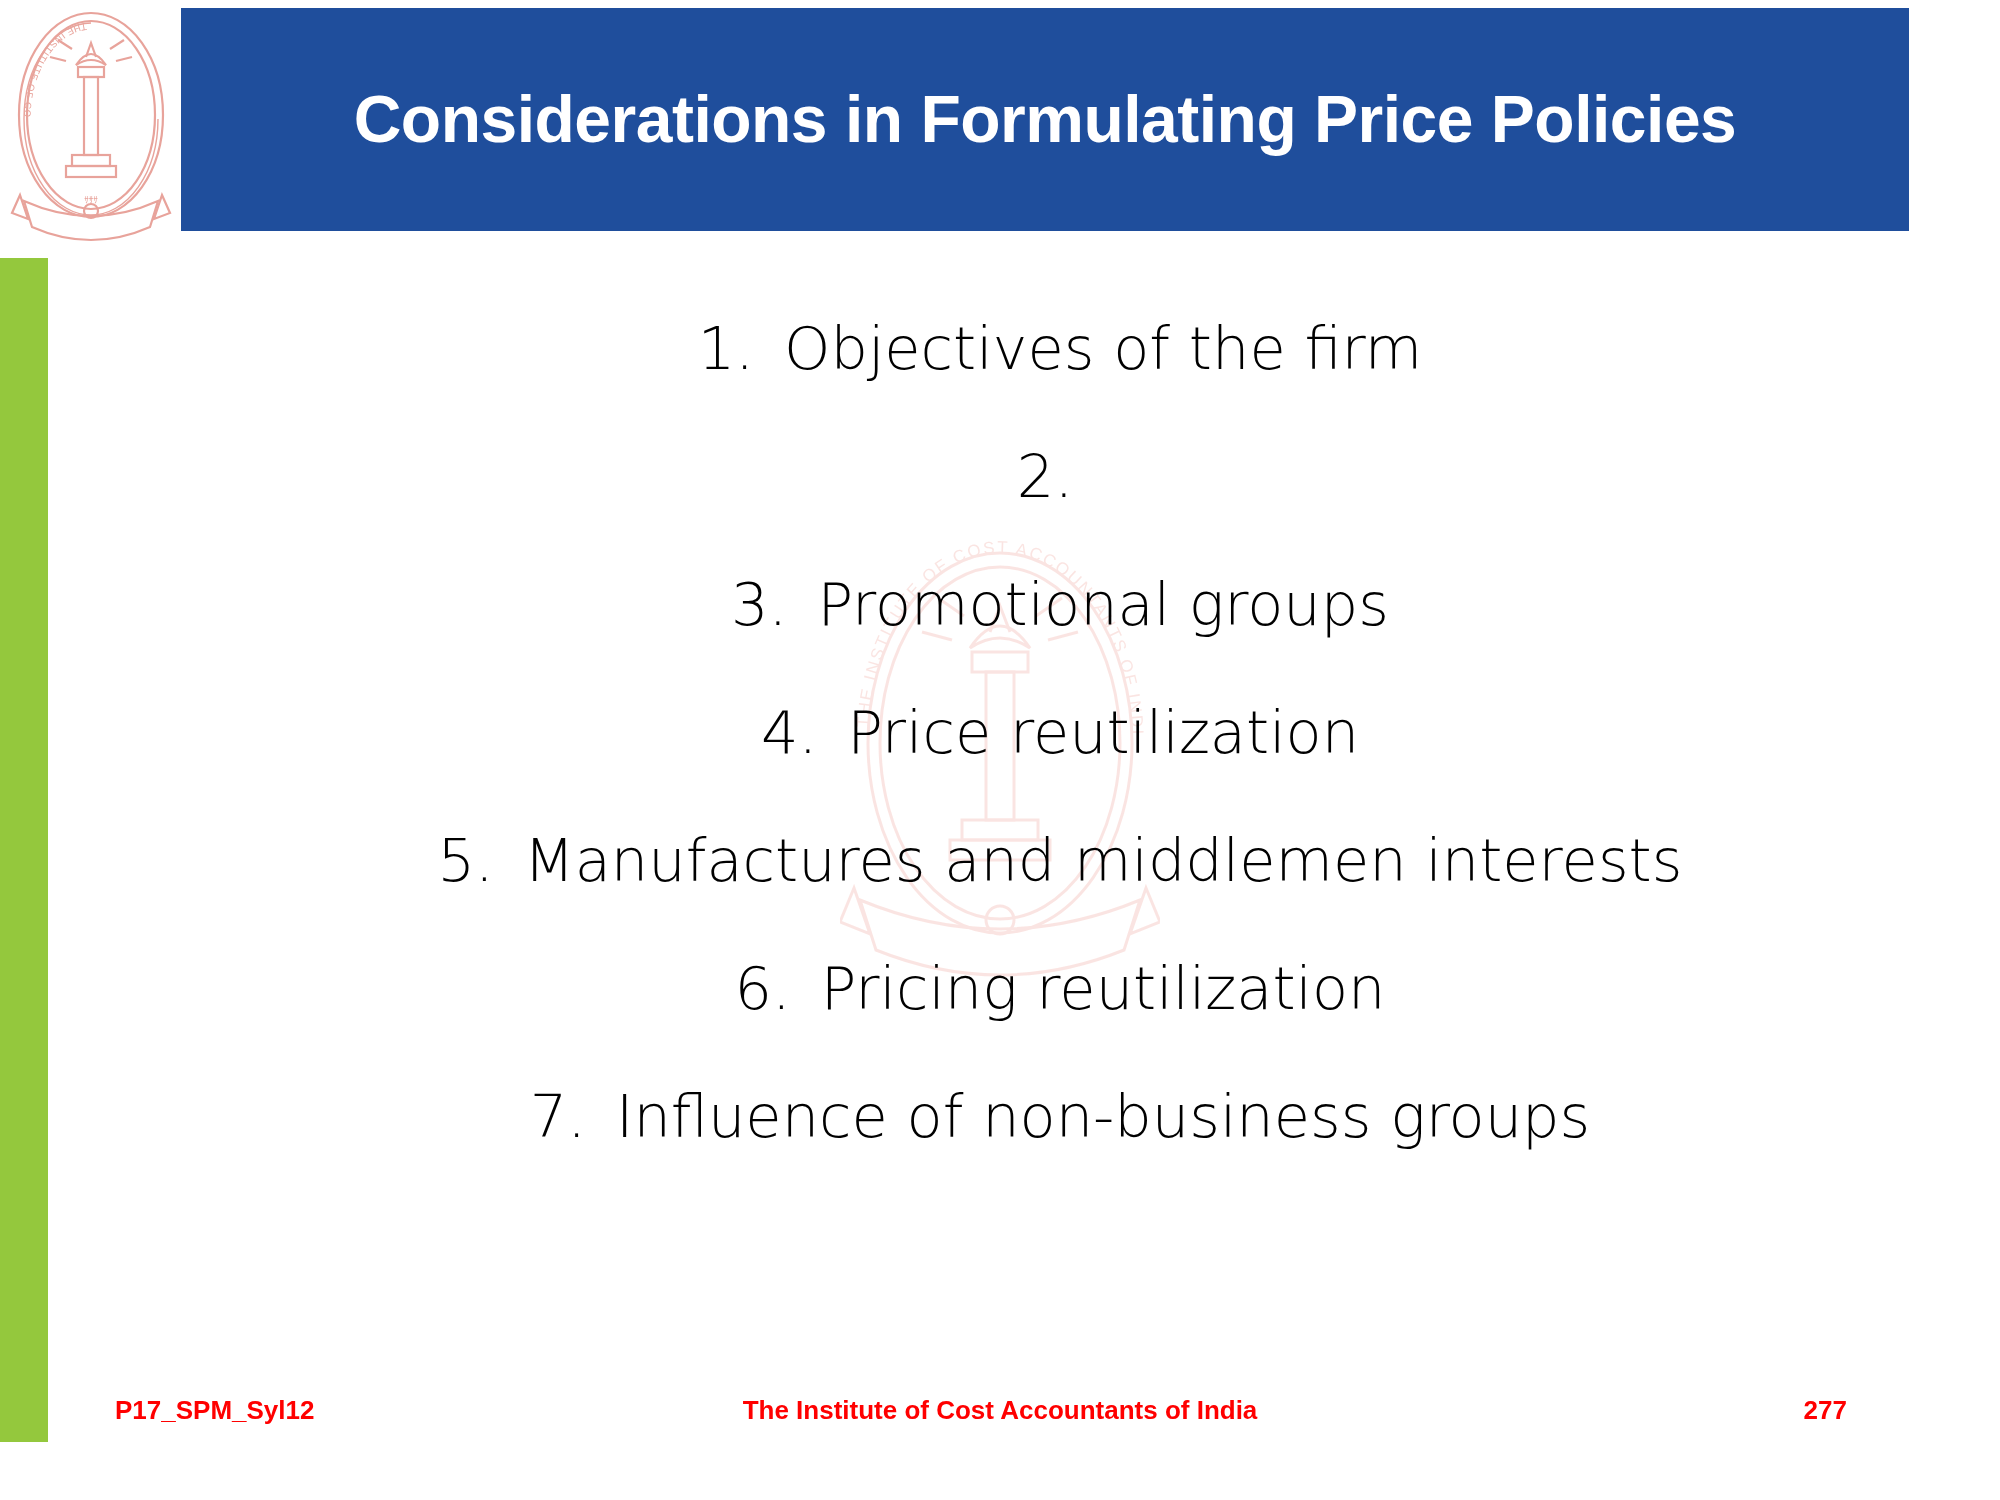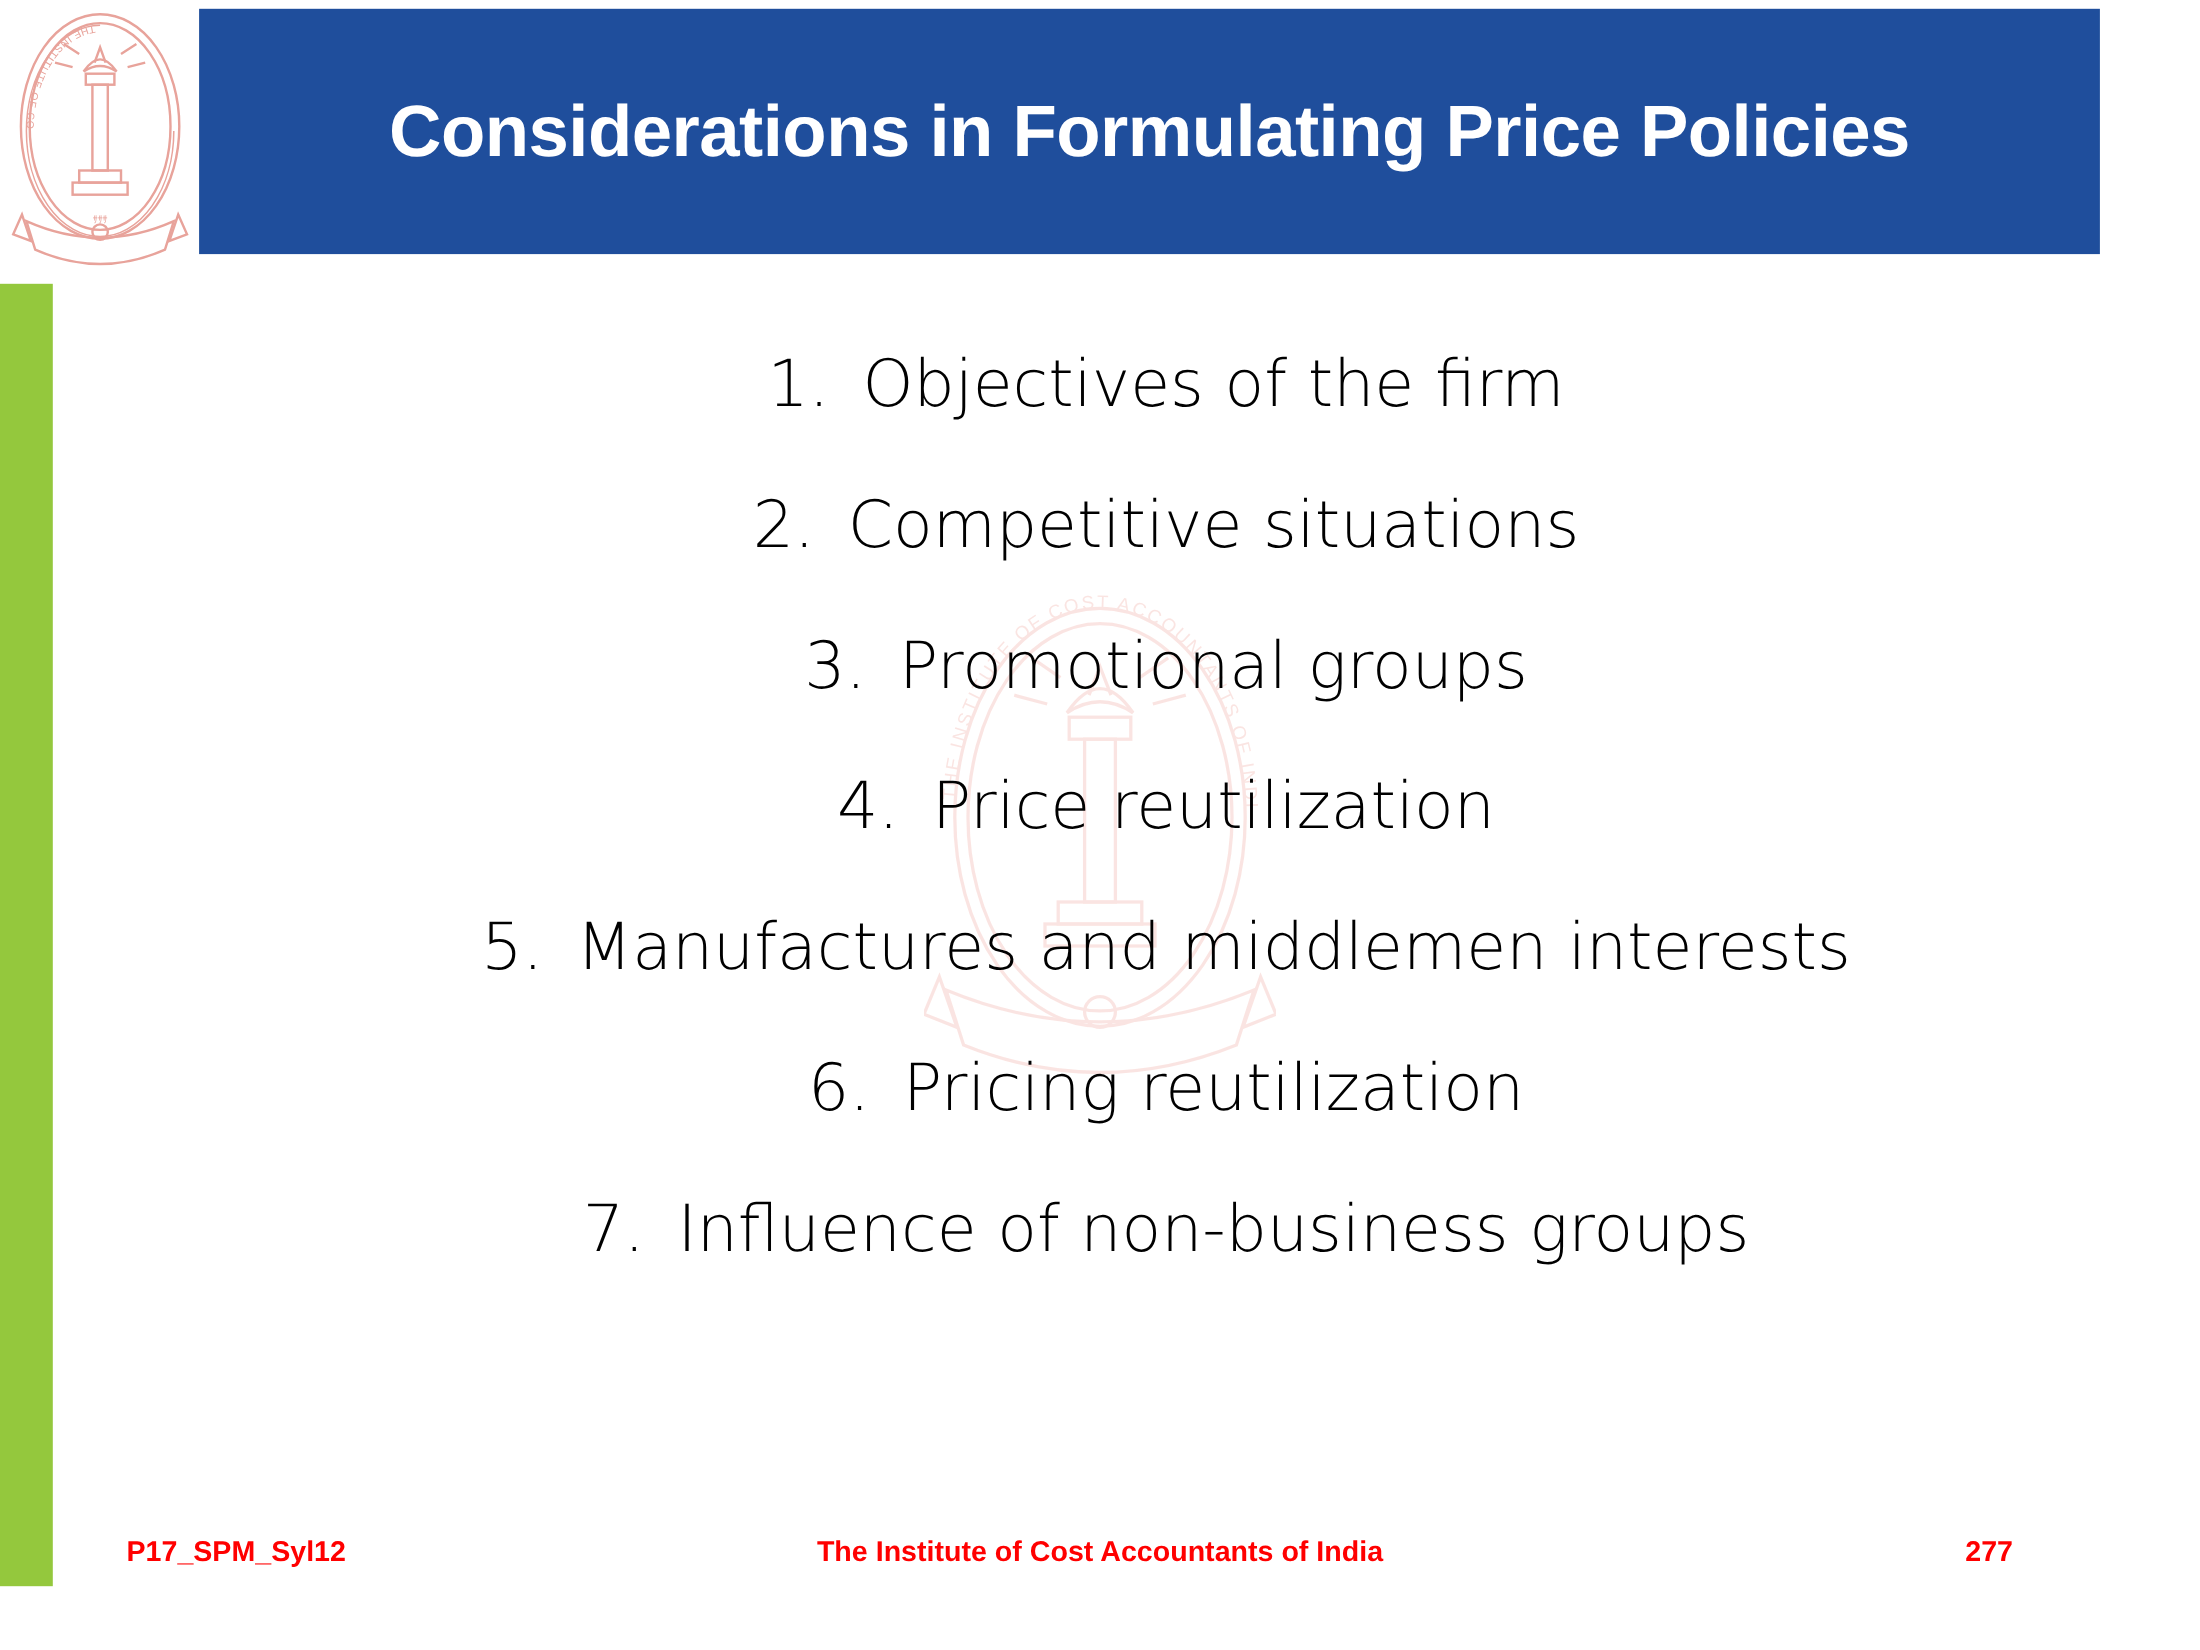--- a/index.html
+++ b/index.html
@@ -128,21 +128,21 @@
     left: 0;
     top: 0;
     width: 2000px;
     text-align: center;
     font-size: 26px;
     font-weight: bold;
     color: #FF0000;
   }
   .footer-right {
     position: absolute;
-    right: 122px;
+    right: 105px;
     top: 0;
     font-size: 26px;
     font-weight: bold;
     color: #FF0000;
   }
 </style>
 </head>
 <body>
 
 <div class="slide">
@@ -215,21 +215,20 @@
     </svg>
   </div>
 
   <div class="body-list">
     <div class="list-item">
       <span class="list-num">1.</span>
       <span class="list-text">Objectives of the firm</span>
     </div>
     <div class="list-item">
       <span class="list-num">2.</span>
-      <span class="list-text">Competitive situations</span>
     </div>
     <div class="list-item">
       <span class="list-num">3.</span>
       <span class="list-text">Promotional groups</span>
     </div>
     <div class="list-item">
       <span class="list-num">4.</span>
       <span class="list-text">Price reutilization</span>
     </div>
     <div class="list-item">

